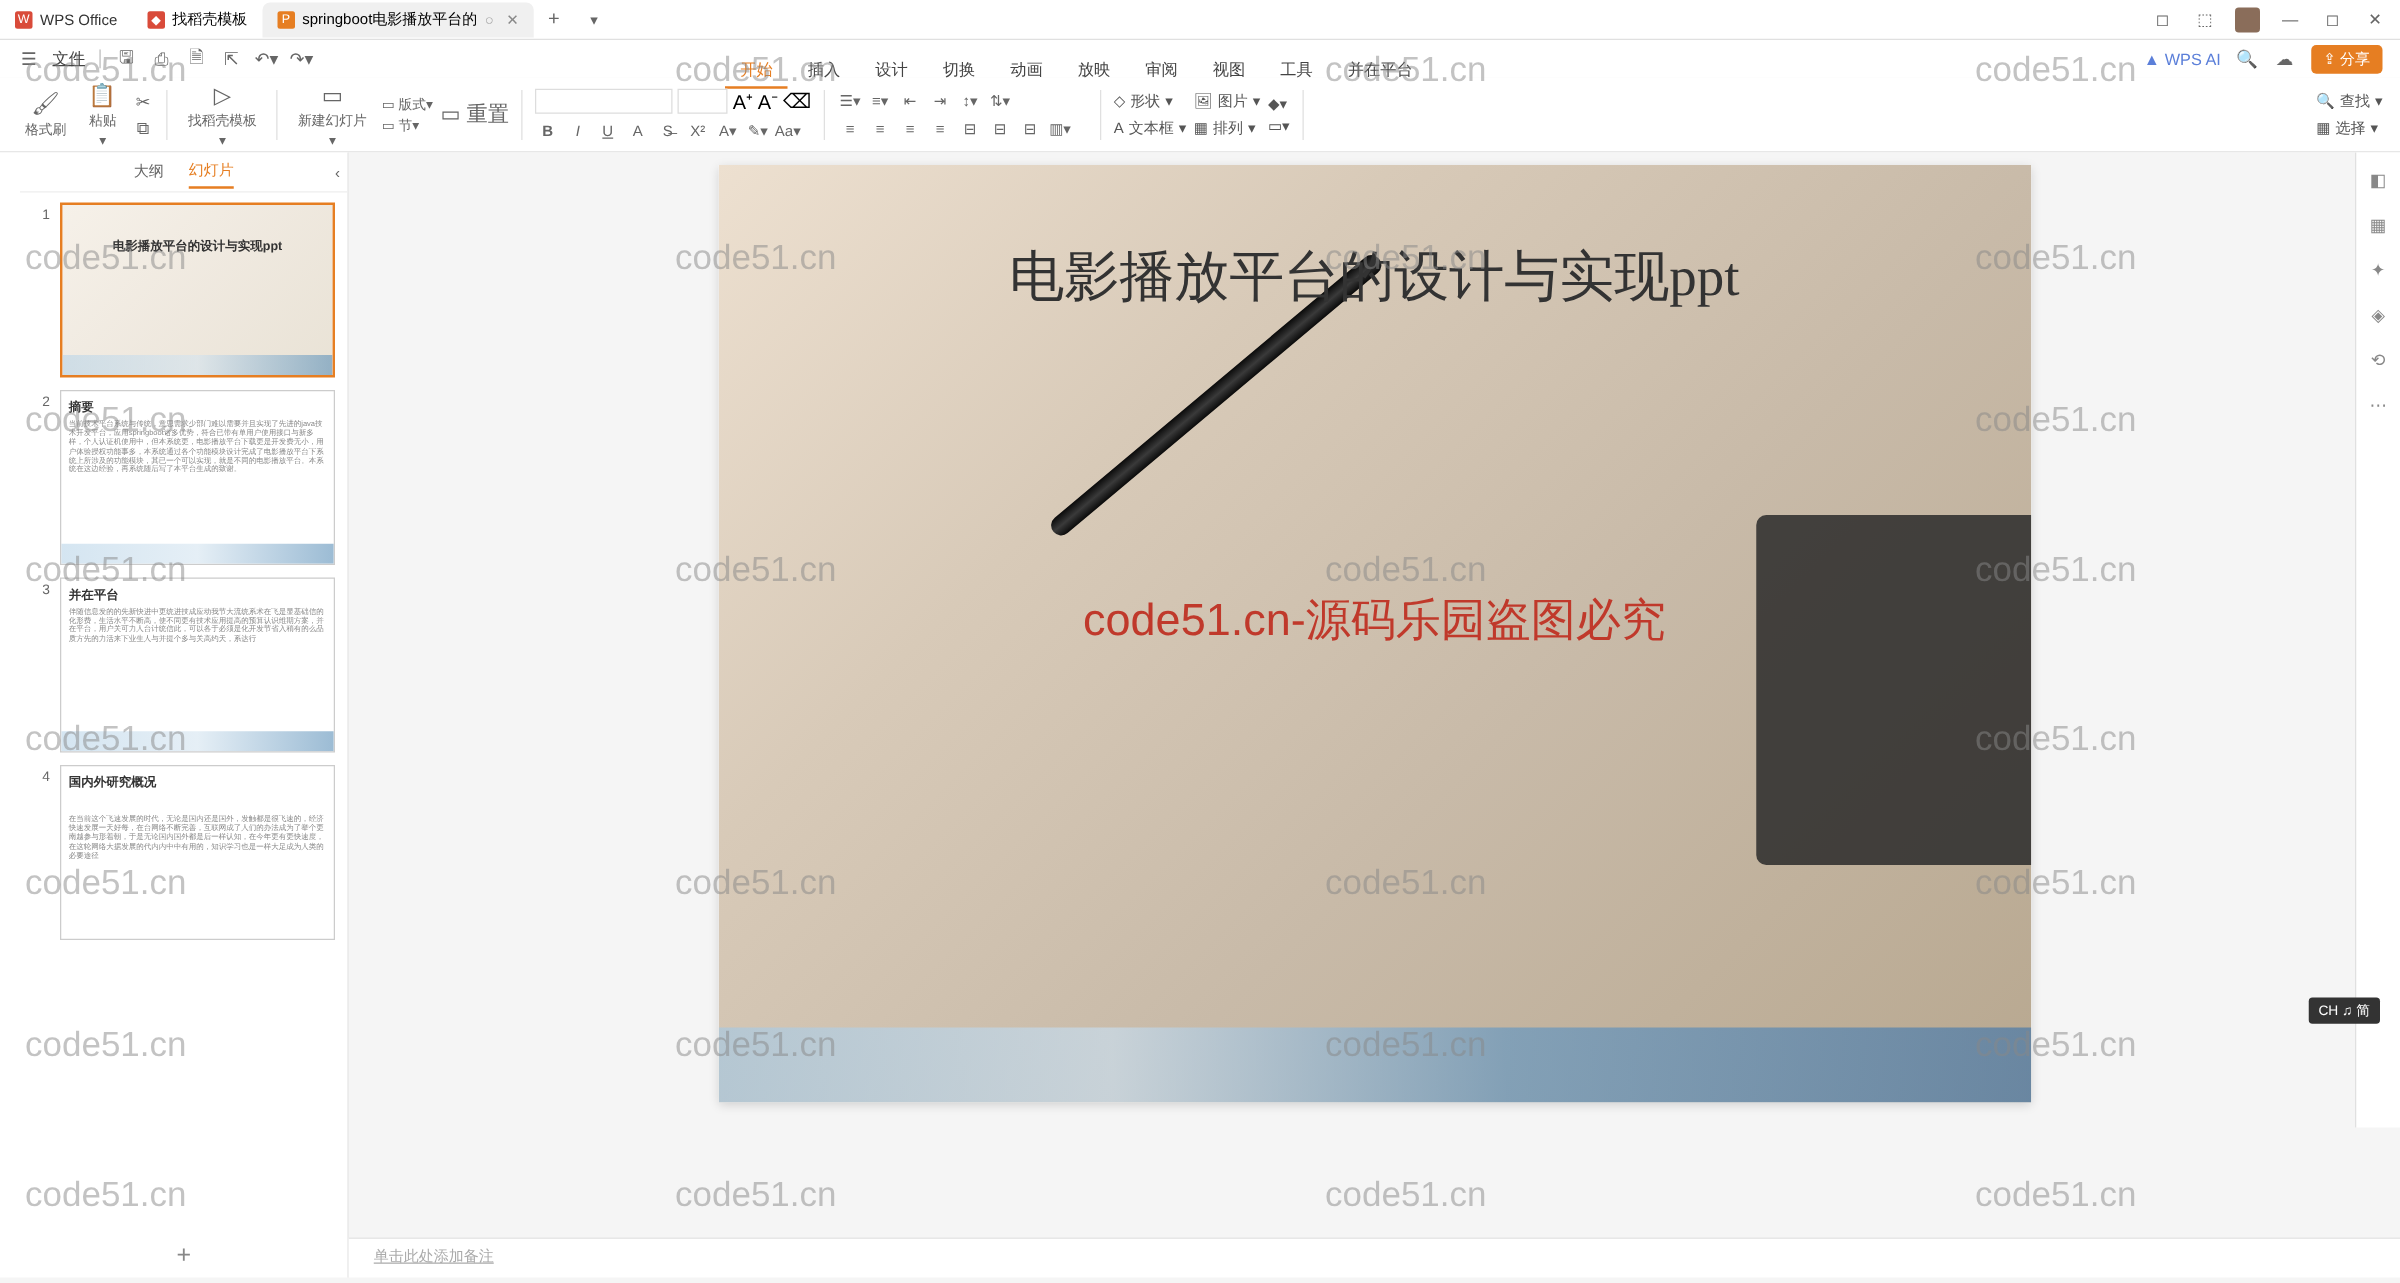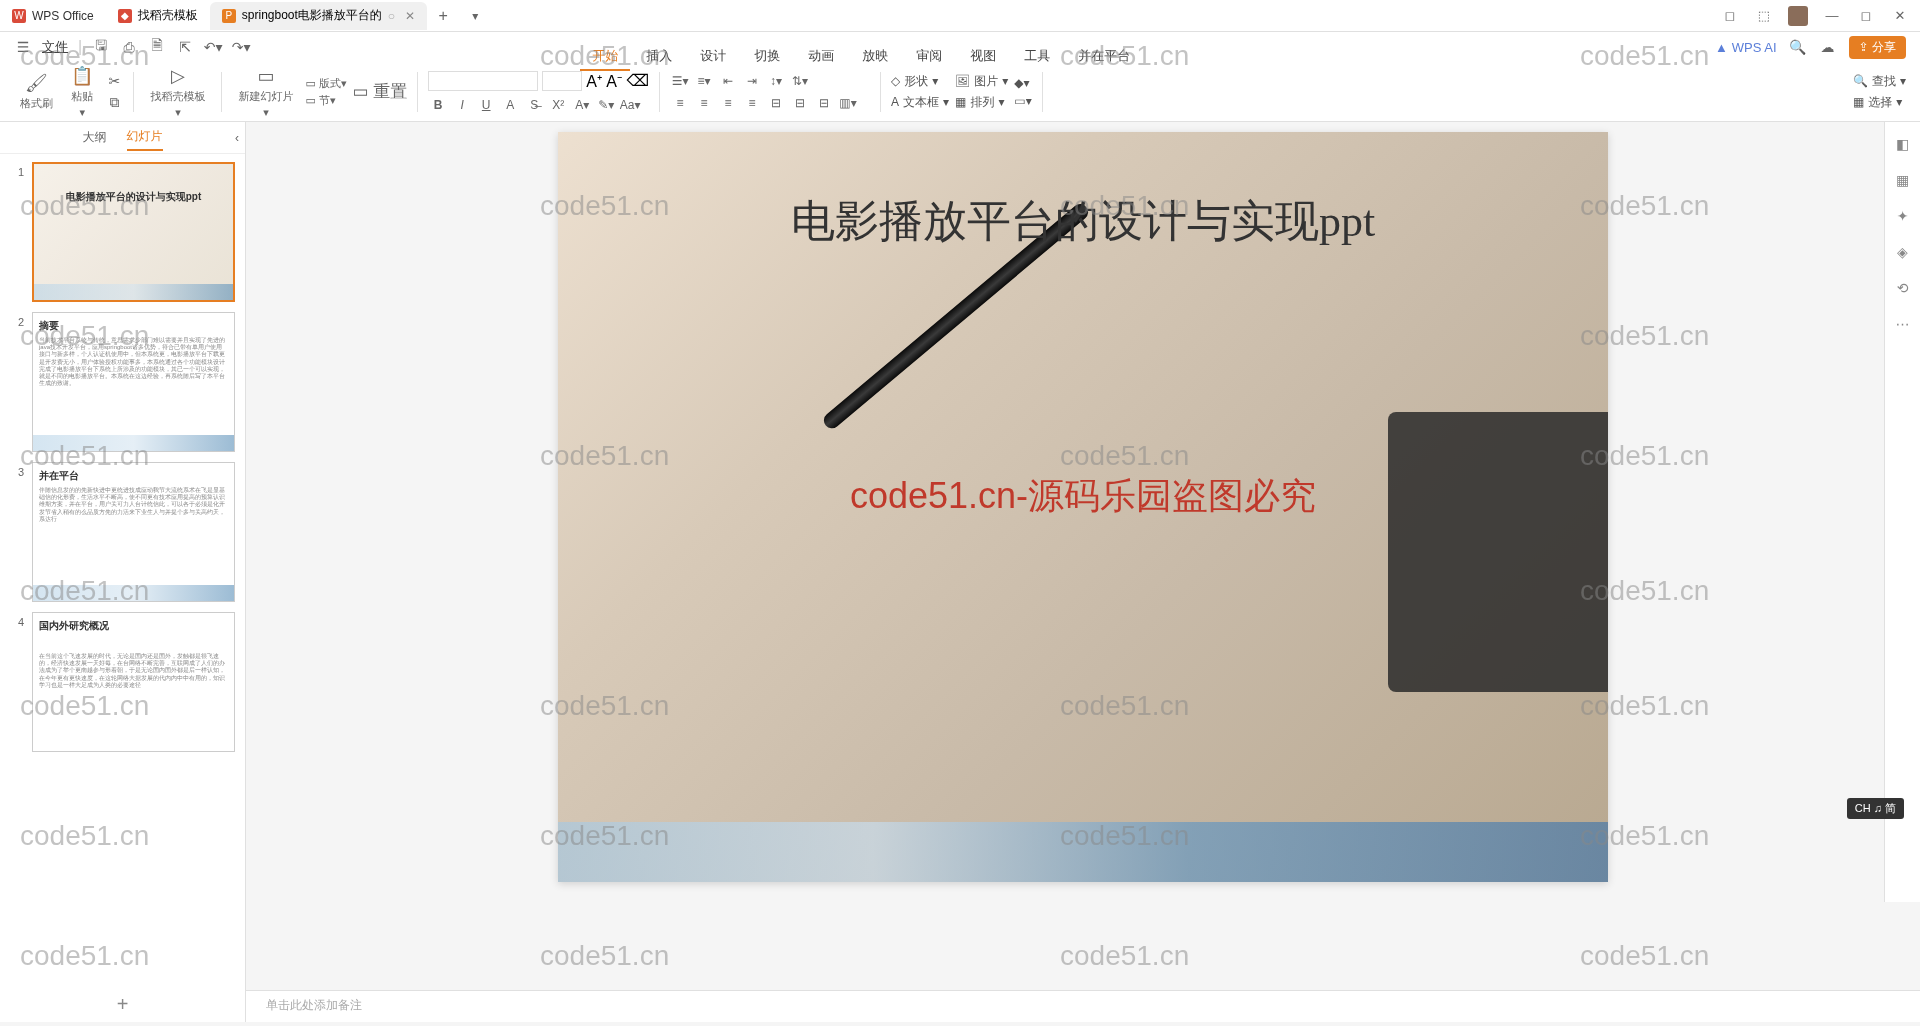--- a/index.html
+++ b/index.html
@@ -38,21 +38,21 @@
 .ribbon-group { display: flex; flex-direction: column; align-items: center; gap: 2px; color: #666; font-size: 11px; padding: 0 6px; cursor: pointer; }
 .ribbon-group .ico { font-size: 18px; }
 .ribbon-sep { width: 1px; height: 40px; background: #e0e0e0; margin: 0 4px; }
 .ribbon-small { display: flex; gap: 4px; flex-wrap: wrap; width: 140px; }
 .ribbon-small .sm { width: 20px; height: 18px; color: #666; font-size: 12px; display: flex; align-items: center; justify-content: center; cursor: pointer; }
 .ribbon-right { margin-left: auto; display: flex; gap: 10px; }
 .ribbon-btn { display: flex; align-items: center; gap: 4px; font-size: 12px; color: #555; cursor: pointer; }
 
 
 .main { display: flex; height: 900px; background: #f5f5f5; }
-.sidebar { width: 246px; background: #fff; border-right: 1px solid #e0e0e0; display: flex; flex-direction: column; }
+.sidebar { width: 279px; background: #fff; border-right: 1px solid #e0e0e0; display: flex; flex-direction: column; padding-left: 16px; }
 .sidebar-tabs { display: flex; height: 32px; align-items: center; justify-content: center; gap: 20px; border-bottom: 1px solid #eee; }
 .sidebar-tabs span { font-size: 12px; color: #666; cursor: pointer; padding: 4px 0; }
 .sidebar-tabs span.active { color: #e67e22; border-bottom: 2px solid #e67e22; }
 .collapse-icon { position: absolute; right: 6px; color: #888; font-size: 11px; }
 .thumbs { flex: 1; overflow-y: auto; padding: 8px 10px; }
 .thumb-row { display: flex; gap: 8px; margin-bottom: 10px; }
 .thumb-num { width: 14px; font-size: 11px; color: #666; text-align: right; padding-top: 4px; }
 .thumb { flex: 1; height: 140px; border: 1px solid #ccc; background: #fff; position: relative; cursor: pointer; padding: 6px; overflow: hidden; }
 .thumb.selected { border: 2px solid #e67e22; }
 .thumb-title { font-size: 10px; color: #333; font-weight: bold; }
@@ -64,21 +64,21 @@
 
 .canvas-area { flex: 1; background: #f5f5f5; display: flex; flex-direction: column; align-items: center; padding: 10px 0 0 0; position: relative; }
 .slide { width: 1050px; height: 750px; background: #fff; box-shadow: 0 2px 8px rgba(0,0,0,0.15); position: relative; overflow: hidden; }
 .slide-bg { position: absolute; inset: 0; background: linear-gradient(135deg, #ede0d0 0%, #d8cab8 30%, #c8baa8 60%, #b8a890 100%); }
 .slide-title { position: absolute; top: 60px; left: 0; right: 0; text-align: center; font-size: 44px; color: #333; font-family: "SimSun", serif; z-index: 2; }
 .slide-watermark { position: absolute; top: 340px; left: 0; right: 0; text-align: center; font-size: 36px; color: #c0392b; font-family: "SimHei", sans-serif; z-index: 2; }
 .slide-footer { position: absolute; bottom: 0; left: 0; right: 0; height: 60px; background: linear-gradient(90deg, #a8c8e0 0%, #c8dcec 30%, #6898c0 60%, #4878a8 100%); opacity: 0.7; }
 .pen-shape { position: absolute; top: 100px; left: 350px; width: 240px; height: 340px; transform: rotate(50deg); z-index: 1; }
 .pen-body { width: 16px; height: 340px; background: linear-gradient(90deg, #0a0a0a, #3a3a3a, #0a0a0a); border-radius: 8px; position: absolute; }
 .calc { position: absolute; right: 0; top: 280px; width: 220px; height: 280px; background: #2a2a2a; border-radius: 8px 0 0 8px; opacity: 0.85; }
-.notes { height: 32px; background: #fff; width: 100%; border-top: 1px solid #e0e0e0; padding: 6px 20px; font-size: 12px; color: #aaa; margin-top: auto; }
+.notes { height: 32px; background: #fff; width: 100%; border-top: 1px solid #e0e0e0; padding: 6px 20px; font-size: 12px; color: #aaa; margin-top: auto; text-decoration: underline; }
 
 
 .right-bar { position: absolute; right: 0; top: 122px; width: 36px; background: #fff; border-left: 1px solid #e0e0e0; height: 780px; display: flex; flex-direction: column; align-items: center; gap: 16px; padding-top: 12px; }
 .right-bar .ico { width: 20px; height: 20px; color: #888; cursor: pointer; font-size: 14px; display: flex; align-items: center; justify-content: center; }
 
 
 .ime-badge { position: absolute; right: 16px; top: 798px; background: #333; color: #fff; font-size: 11px; padding: 3px 8px; border-radius: 3px; z-index: 200; }
 </style>
 </head>
 <body>

